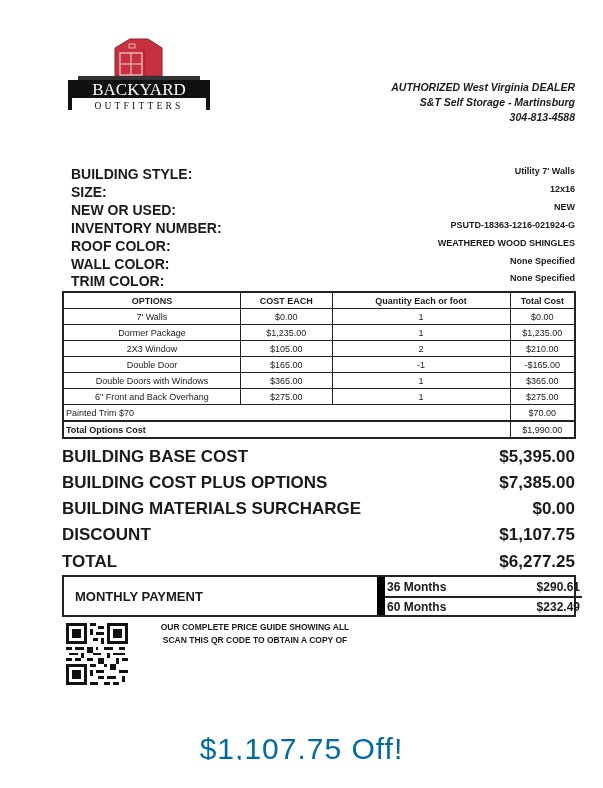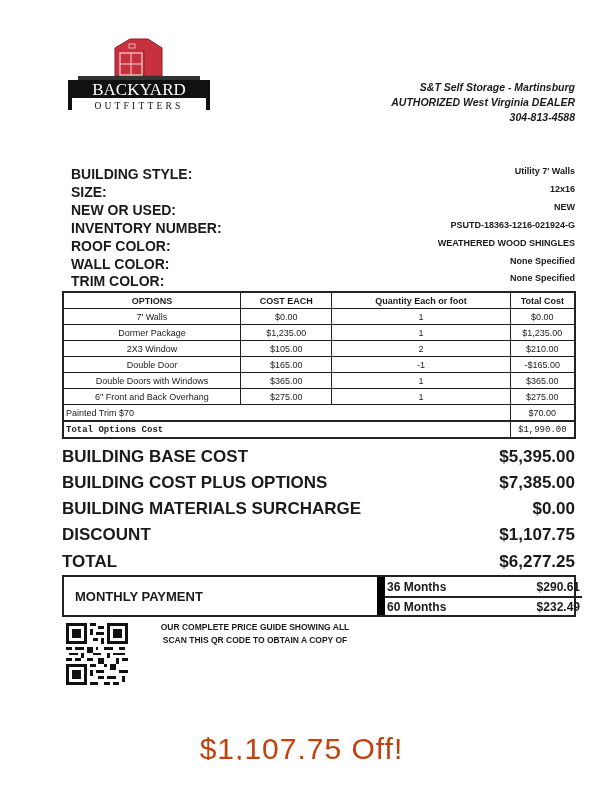--- a/index.html
+++ b/index.html
@@ -24,41 +24,41 @@
     left: 62px; top: 291px; width: 514px; border-collapse: collapse; font-size: 9px;
   }
   #options-table td, #options-table th {
     border: 1px solid #222; height: 15px; padding: 0 2px; text-align: center; white-space: nowrap;
   }
   #options-table { border: 2px solid #222; }
   #options-table th { font-weight: bold; }
   #options-table td.left { text-align: left; }
   #options-table tr.total-row td { font-weight: normal; }
   #options-table tr.total-row td.left { font-weight: bold; }
-  #options-table tr.thick td { border-top: 2px solid #222; font-family: Liberation Mono, monospace; }
+  #options-table tr.thick td { border-top: 2px solid #222; }
 
   
   .sum-label { left: 62px; font-size: 17px; font-weight: bold; }
   .sum-value { right: 28px; font-size: 17px; font-weight: bold; text-align: right; }
 
   
   #monthly {
     left: 62px; top: 575px; width: 514px; height: 42px; border: 2px solid #222; box-sizing: border-box;
   }
   #monthly-label { left: 0; top: 0; width: 313px; height: 38px; display: flex; align-items: center; font-size: 13px; font-weight: bold; padding-left: 11px; }
   #monthly-right { left: 313px; top: 0; width: 197px; height: 38px; border-left: 8px solid #000000; }
   .term-row { position: absolute; left: 0; width: 197px; height: 19px; display: flex; justify-content: space-between; align-items: center; font-size: 12px; font-weight: bold; box-sizing: border-box; padding: 0 2px 0 2px; }
   .term-row + .term-row { border-top: 2px solid #222; }
 
   
   #qr { left: 66px; top: 623px; width: 62px; height: 62px; }
   #qr-text { left: 140px; top: 621px; width: 230px; text-align: center; font-size: 8.5px; font-weight: bold; line-height: 13px; }
 
   
-  #discount-banner { left: 0; width: 603px; top: 730px; text-align: center; font-size: 30px; color: #c2410c; height: 30px; overflow: hidden; line-height: 38px; letter-spacing: 1px; }
+  #discount-banner { left: 0; width: 603px; top: 730px; text-align: center; font-size: 30px; color: #0369a1; height: 30px; overflow: hidden; line-height: 38px; letter-spacing: 1px; }
 </style>
 </head>
 <body>
 
 <div id="logo" class="abs">
   <svg width="150" height="78" viewBox="0 0 150 78">
 
     <polygon points="55,12 70,3 88,3 102,12 102,40 55,40" fill="#c7303d" stroke="#8a1f28" stroke-width="1"></polygon>
     <rect x="60" y="17" width="22" height="22" fill="none" stroke="#f1d3d6" stroke-width="1.2"></rect>
     <line x1="71" y1="17" x2="71" y2="39" stroke="#f1d3d6" stroke-width="1"></line>
@@ -70,22 +70,22 @@
 
     <rect x="12" y="44" width="134" height="18" fill="#111"></rect>
     <rect x="8" y="44" width="4" height="30" fill="#111"></rect>
     <rect x="146" y="44" width="4" height="30" fill="#111"></rect>
     <text x="79" y="59" text-anchor="middle" font-family="Liberation Serif, serif" font-size="17" fill="#ffffff">BACKYARD</text>
     <text x="79" y="73" text-anchor="middle" font-family="Liberation Serif, serif" font-size="9.5" letter-spacing="3.2" fill="#111">OUTFITTERS</text>
   </svg>
 </div>
 
 <div id="dealer" class="abs">
+  <div>AUTHORIZED West Virginia DEALER</div>
   <div>S&amp;T Self Storage - Martinsburg</div>
-  <div>AUTHORIZED West Virginia DEALER</div>
   <div>304-813-4588</div>
 </div>
 
 <div>
   <div class="abs info-label" style="top:166px">BUILDING STYLE:</div>
   <div class="abs info-value" style="top:166px">Utility 7' Walls</div>
   <div class="abs info-label" style="top:184px">SIZE:</div>
   <div class="abs info-value" style="top:184px">12x16</div>
   <div class="abs info-label" style="top:202px">NEW OR USED:</div>
   <div class="abs info-value" style="top:202px">NEW</div>

